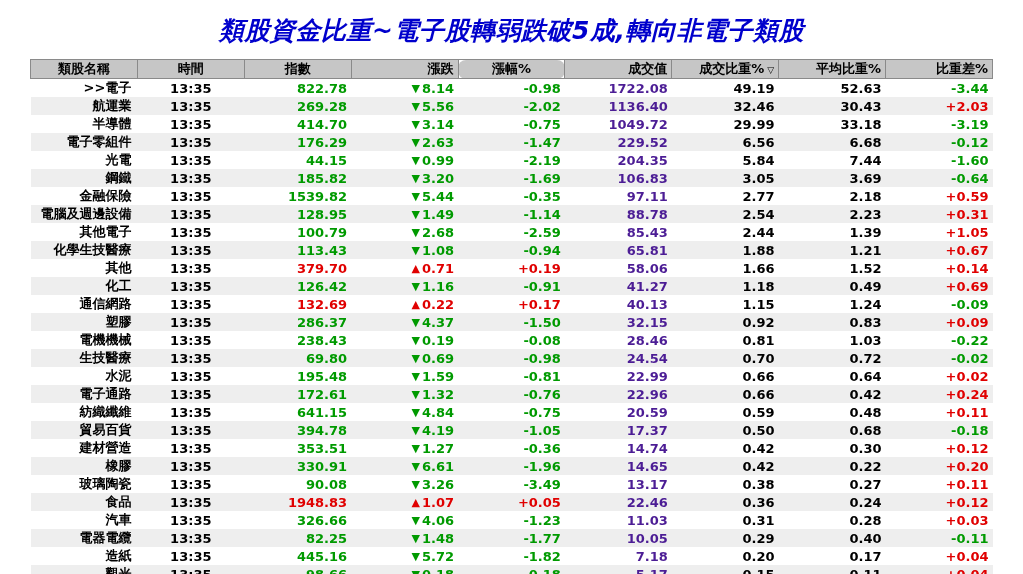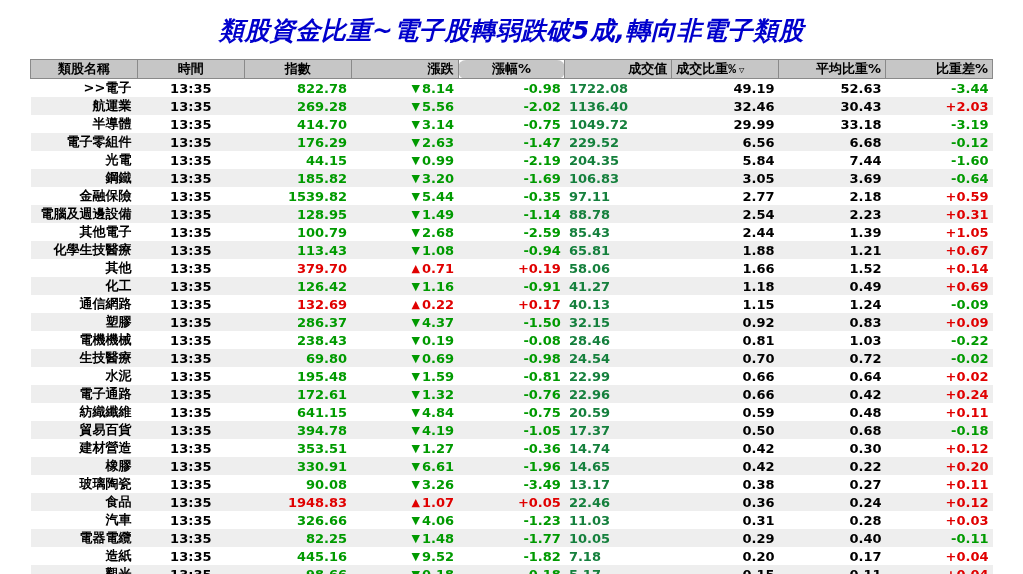--- a/index.html
+++ b/index.html
@@ -51,32 +51,32 @@
     overflow: hidden;
   }
   tr.row-even td { background: #ffffff; }
   tr.row-odd  td { background: #eeeeee; }
 
   .c-name   { width: 136px; text-align: right; color: #000000; padding-right: 6px; }
   .c-time   { width: 86px;  text-align: center; color: #000000; }
   .c-index  { width: 122px; text-align: right; }
   .c-chg    { width: 100px; text-align: right; }
   .c-pct    { width: 96px;  text-align: right; }
-  .c-vol    { width: 118px; color: #15803d; }
+  .c-vol    { width: 118px; text-align: right; color: #4c1d95; }
   .c-volpct { width: 100px; text-align: right; color: #000000; }
   .c-avgpct { width: 104px; text-align: right; color: #000000; }
   .c-diff   { width: 101px; text-align: right; }
 
   .th-name   { text-align: center; }
   .th-time   { text-align: center; margin-top: 40px; }
   .th-index  { text-align: center; }
   .th-chg    { text-align: right; }
   .th-pct    { text-align: center; border-radius: 8px; }
   .th-vol    { text-align: right; }
-  .th-volpct { text-align: left; position: relative; font-family: Liberation Mono, monospace; }
+  .th-volpct { text-align: right; position: relative; }
   .th-avgpct { text-align: right; }
   .th-diff   { text-align: right; }
 
   .up   { color: #e00000; }
   .down { color: #009a00; }
 
   .arrow { font-size: 11px; margin-right: 2px; vertical-align: 1px; }
 
   .sort-caret { font-size: 9px; margin-left: 3px; }
 </style>
@@ -384,21 +384,21 @@
           <td class="c-pct down">-1.77</td>
           <td class="c-vol">10.05</td>
           <td class="c-volpct">0.29</td>
           <td class="c-avgpct">0.40</td>
           <td class="c-diff down">-0.11</td>
         </tr>
         <tr class="row-even">
           <td class="c-name">造紙</td>
           <td class="c-time">13:35</td>
           <td class="c-index down">445.16</td>
-          <td class="c-chg down"><span class="arrow">▼</span><span>9.52</span></td>
+          <td class="c-chg down"><span class="arrow">▼</span><span>5.72</span></td>
           <td class="c-pct down">-1.82</td>
           <td class="c-vol">7.18</td>
           <td class="c-volpct">0.20</td>
           <td class="c-avgpct">0.17</td>
           <td class="c-diff up">+0.04</td>
         </tr>
         <tr class="row-odd">
           <td class="c-name">觀光</td>
           <td class="c-time">13:35</td>
           <td class="c-index down">98.66</td>

